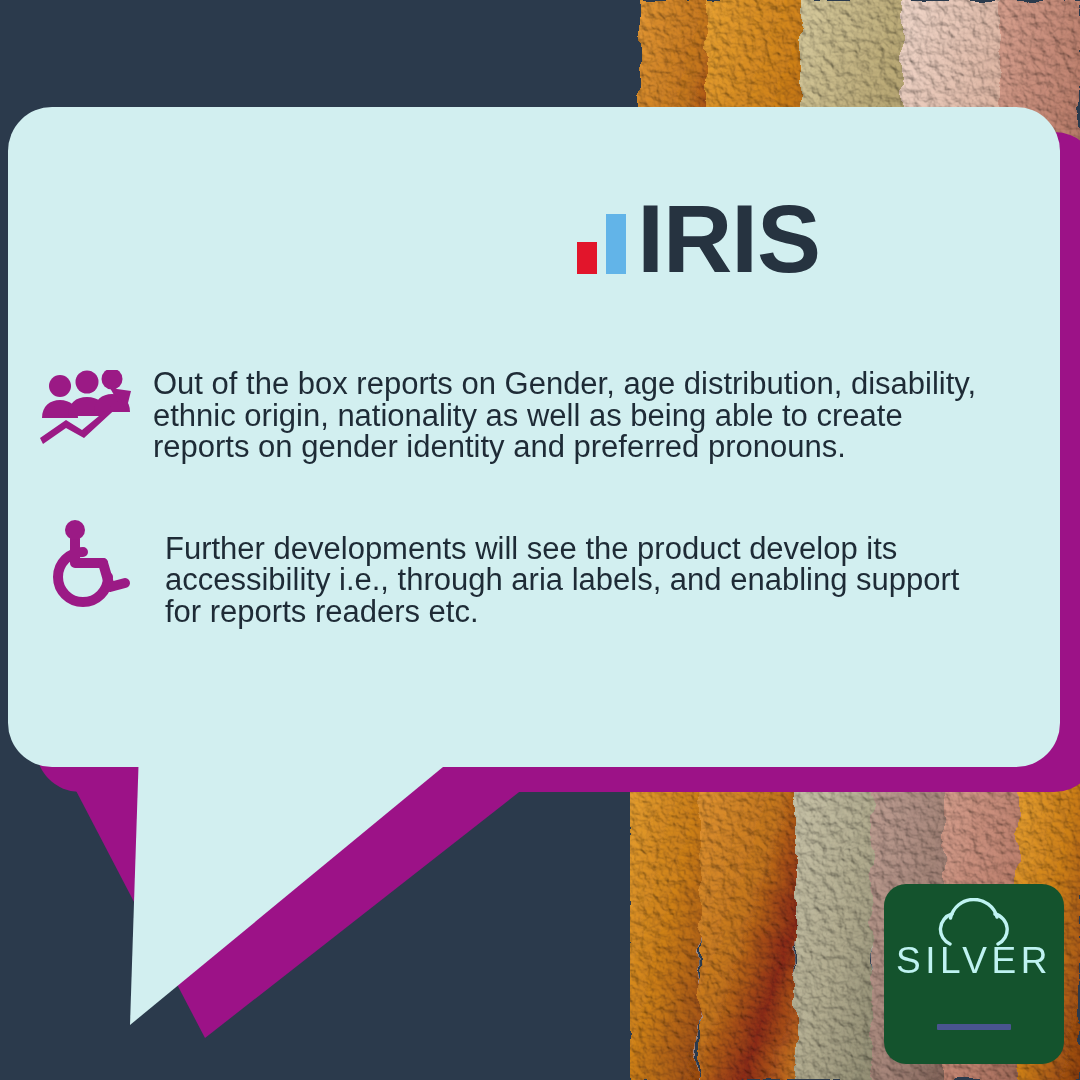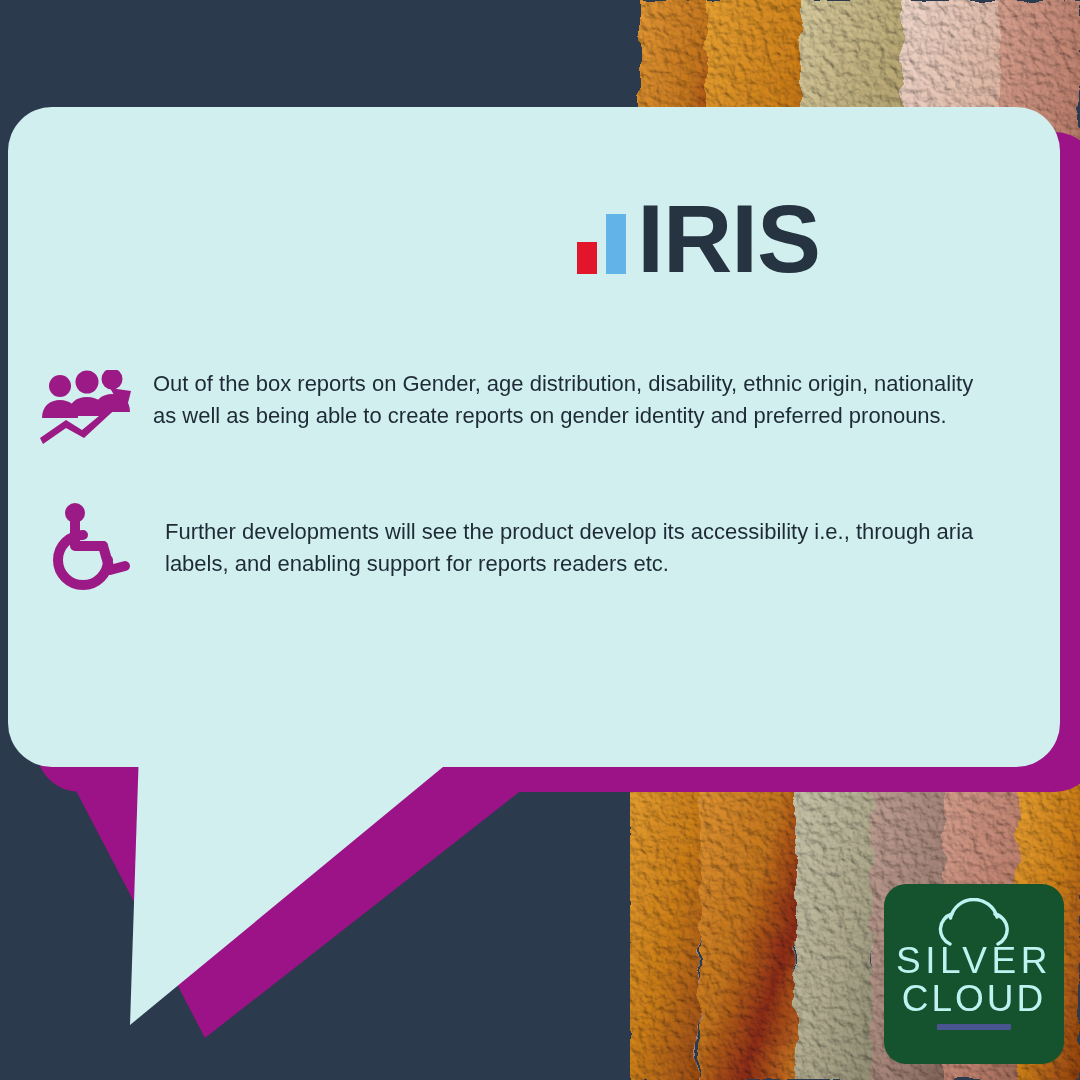--- a/index.html
+++ b/index.html
@@ -38,21 +38,21 @@
     font-family:"Liberation Sans", sans-serif;
     font-weight:bold;font-size:96px;line-height:.80;
     color:#263340;letter-spacing:-1px;
   }
 
   
   .rows{position:absolute;left:36px;top:368px;width:960px;}
   .row{display:flex;align-items:flex-start;margin-bottom:52px;}
   .row-icon{width:117px;flex:0 0 117px;display:flex;justify-content:flex-start;padding-top:2px;}
   .row-text{
-    font-size:22px;line-height:31.5px;color:#1e2b36;
+    font-size:31px;line-height:31.5px;color:#1e2b36;
     max-width:840px;font-family:"Liberation Sans", sans-serif;
   }
   .row-2 .row-icon{padding-top:2px;padding-left:12px;}
   .row-2 .row-text{padding-top:18px;}
 
   
   .sc-badge{
     position:absolute;left:884px;top:884px;width:180px;height:180px;
     background:#14532d;
     border-radius:22px;
@@ -215,17 +215,16 @@
 
   <div class="sc-badge">
     <svg class="sc-cloud" width="116" height="48" viewBox="0 0 116 48">
       <g fill="none" stroke="#bff3f2" stroke-width="3.4" stroke-linecap="round">
         <path d="M34,46 A16,16 0 0 1 36,16"></path>
         <path d="M34.5,20 A24,24 0 0 1 81,19"></path>
         <path d="M79,16 A16,16 0 0 1 82,46"></path>
       </g>
     </svg>
     <div class="sc-word sc-silver">SILVER</div>
-    <div class="sc-word sc-cloud-word">CLOUD</div>
     <div class="sc-rule"></div>
   </div>
 
 </div>
 
 </body></html>

